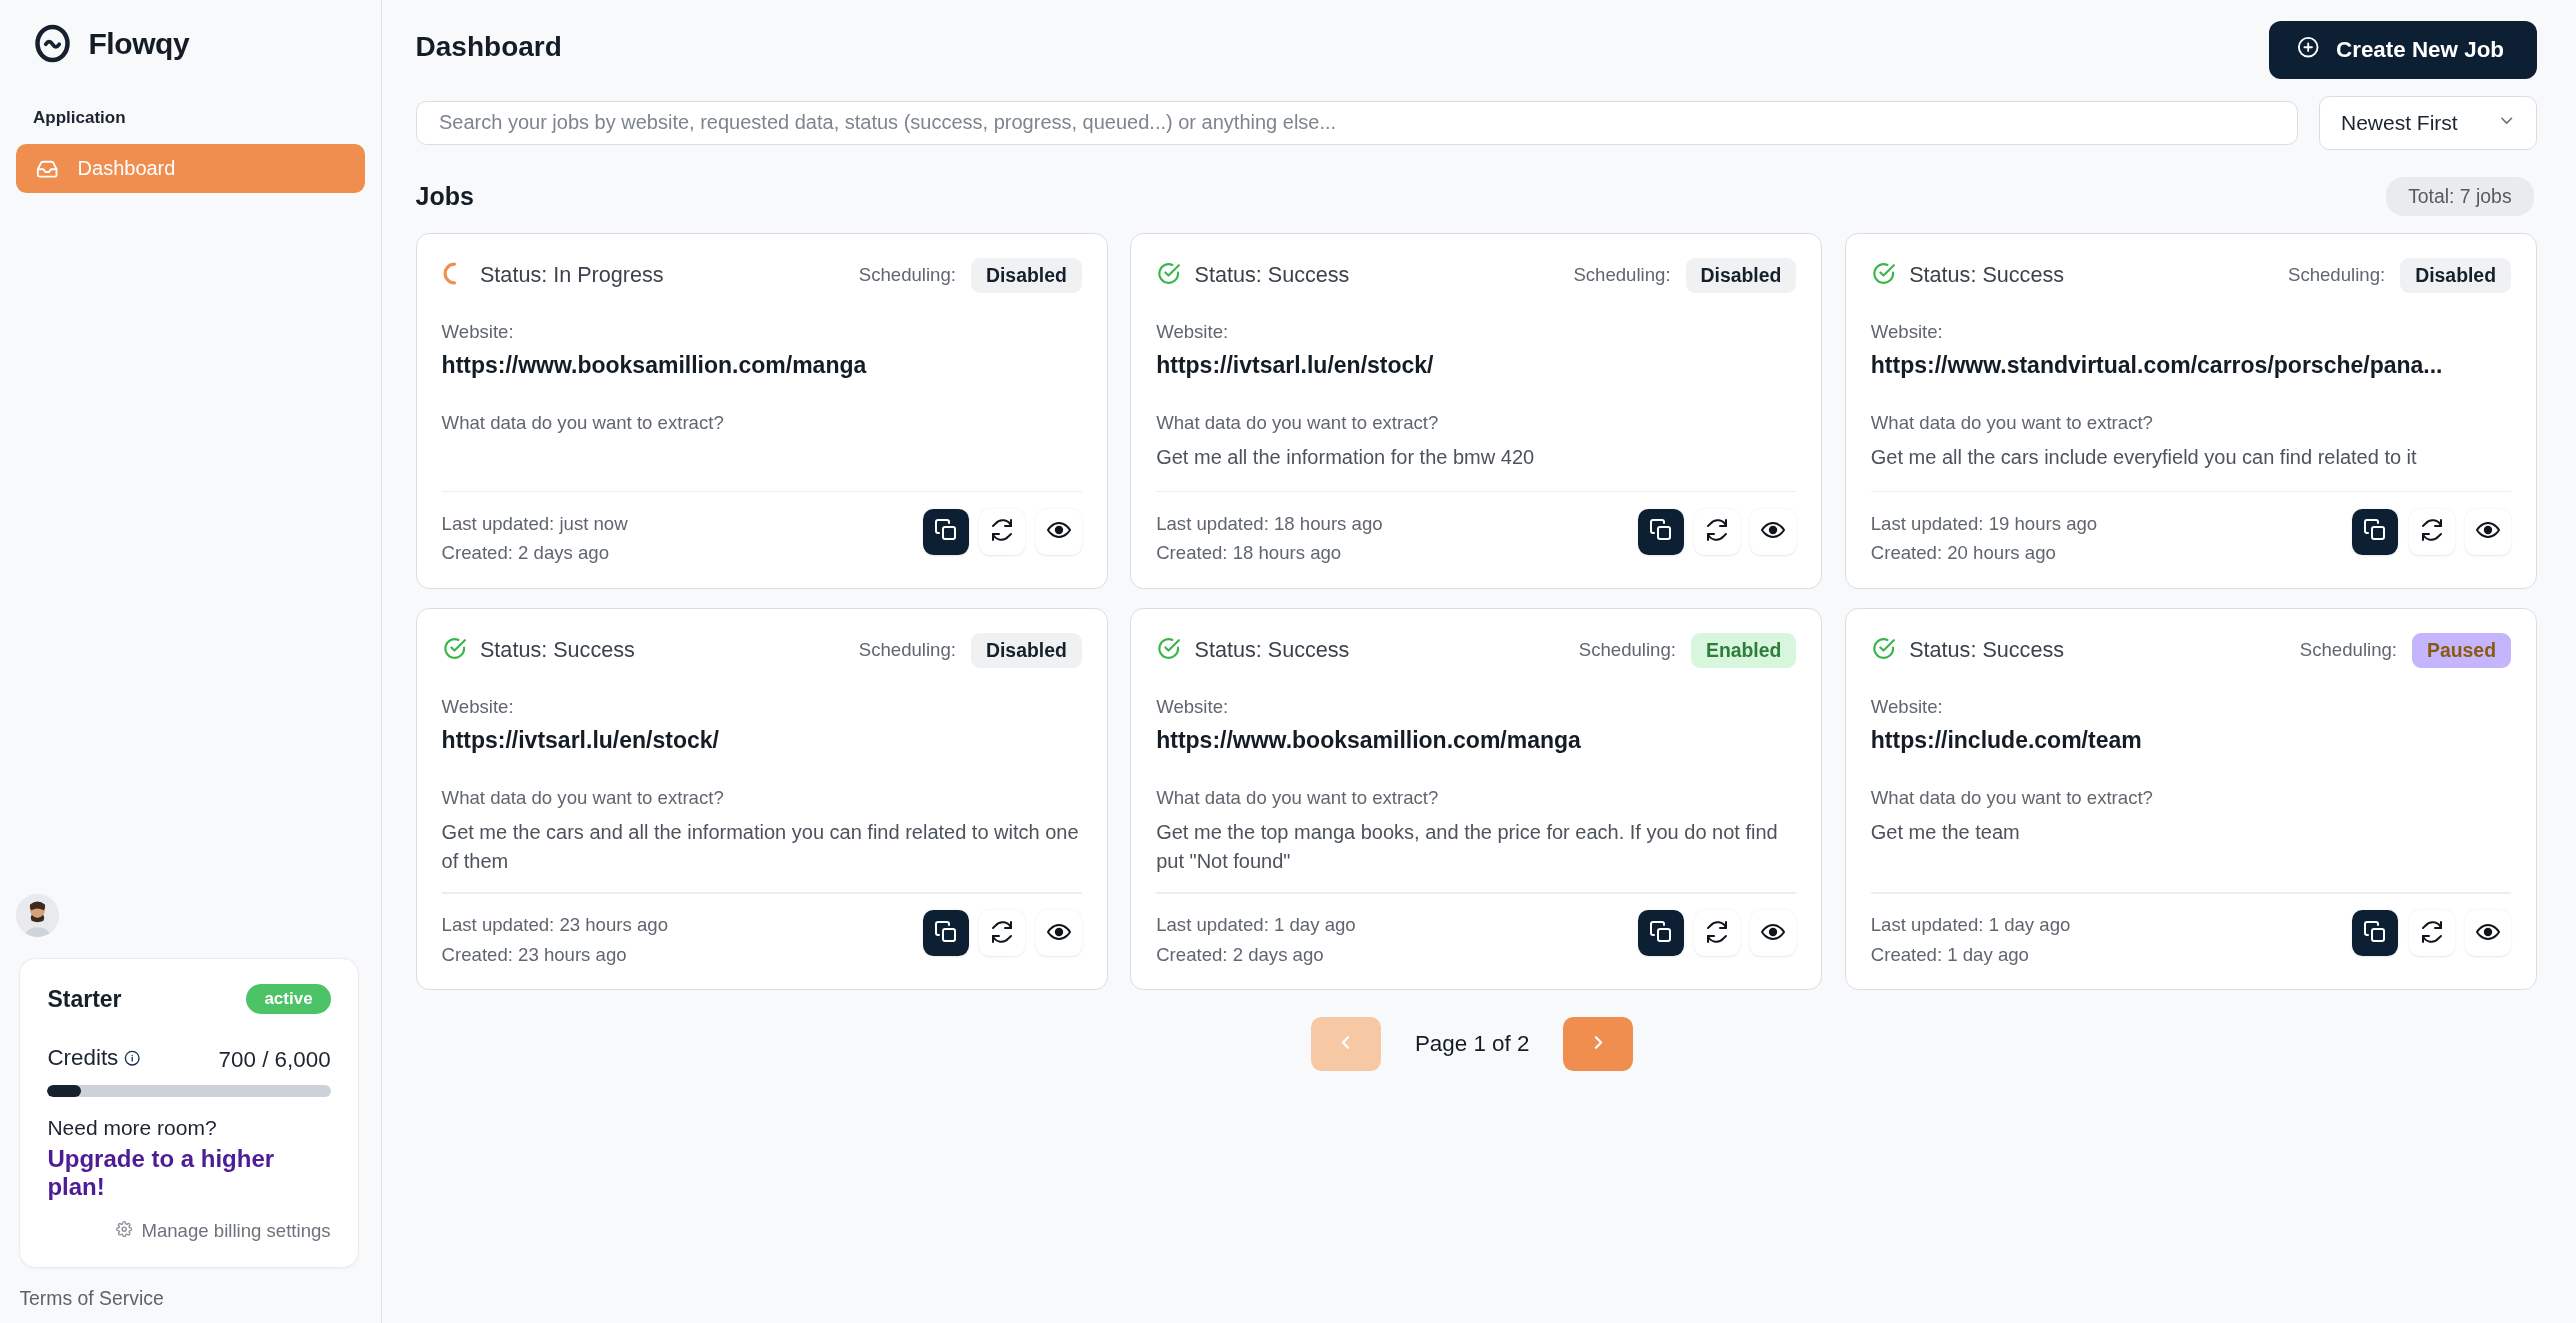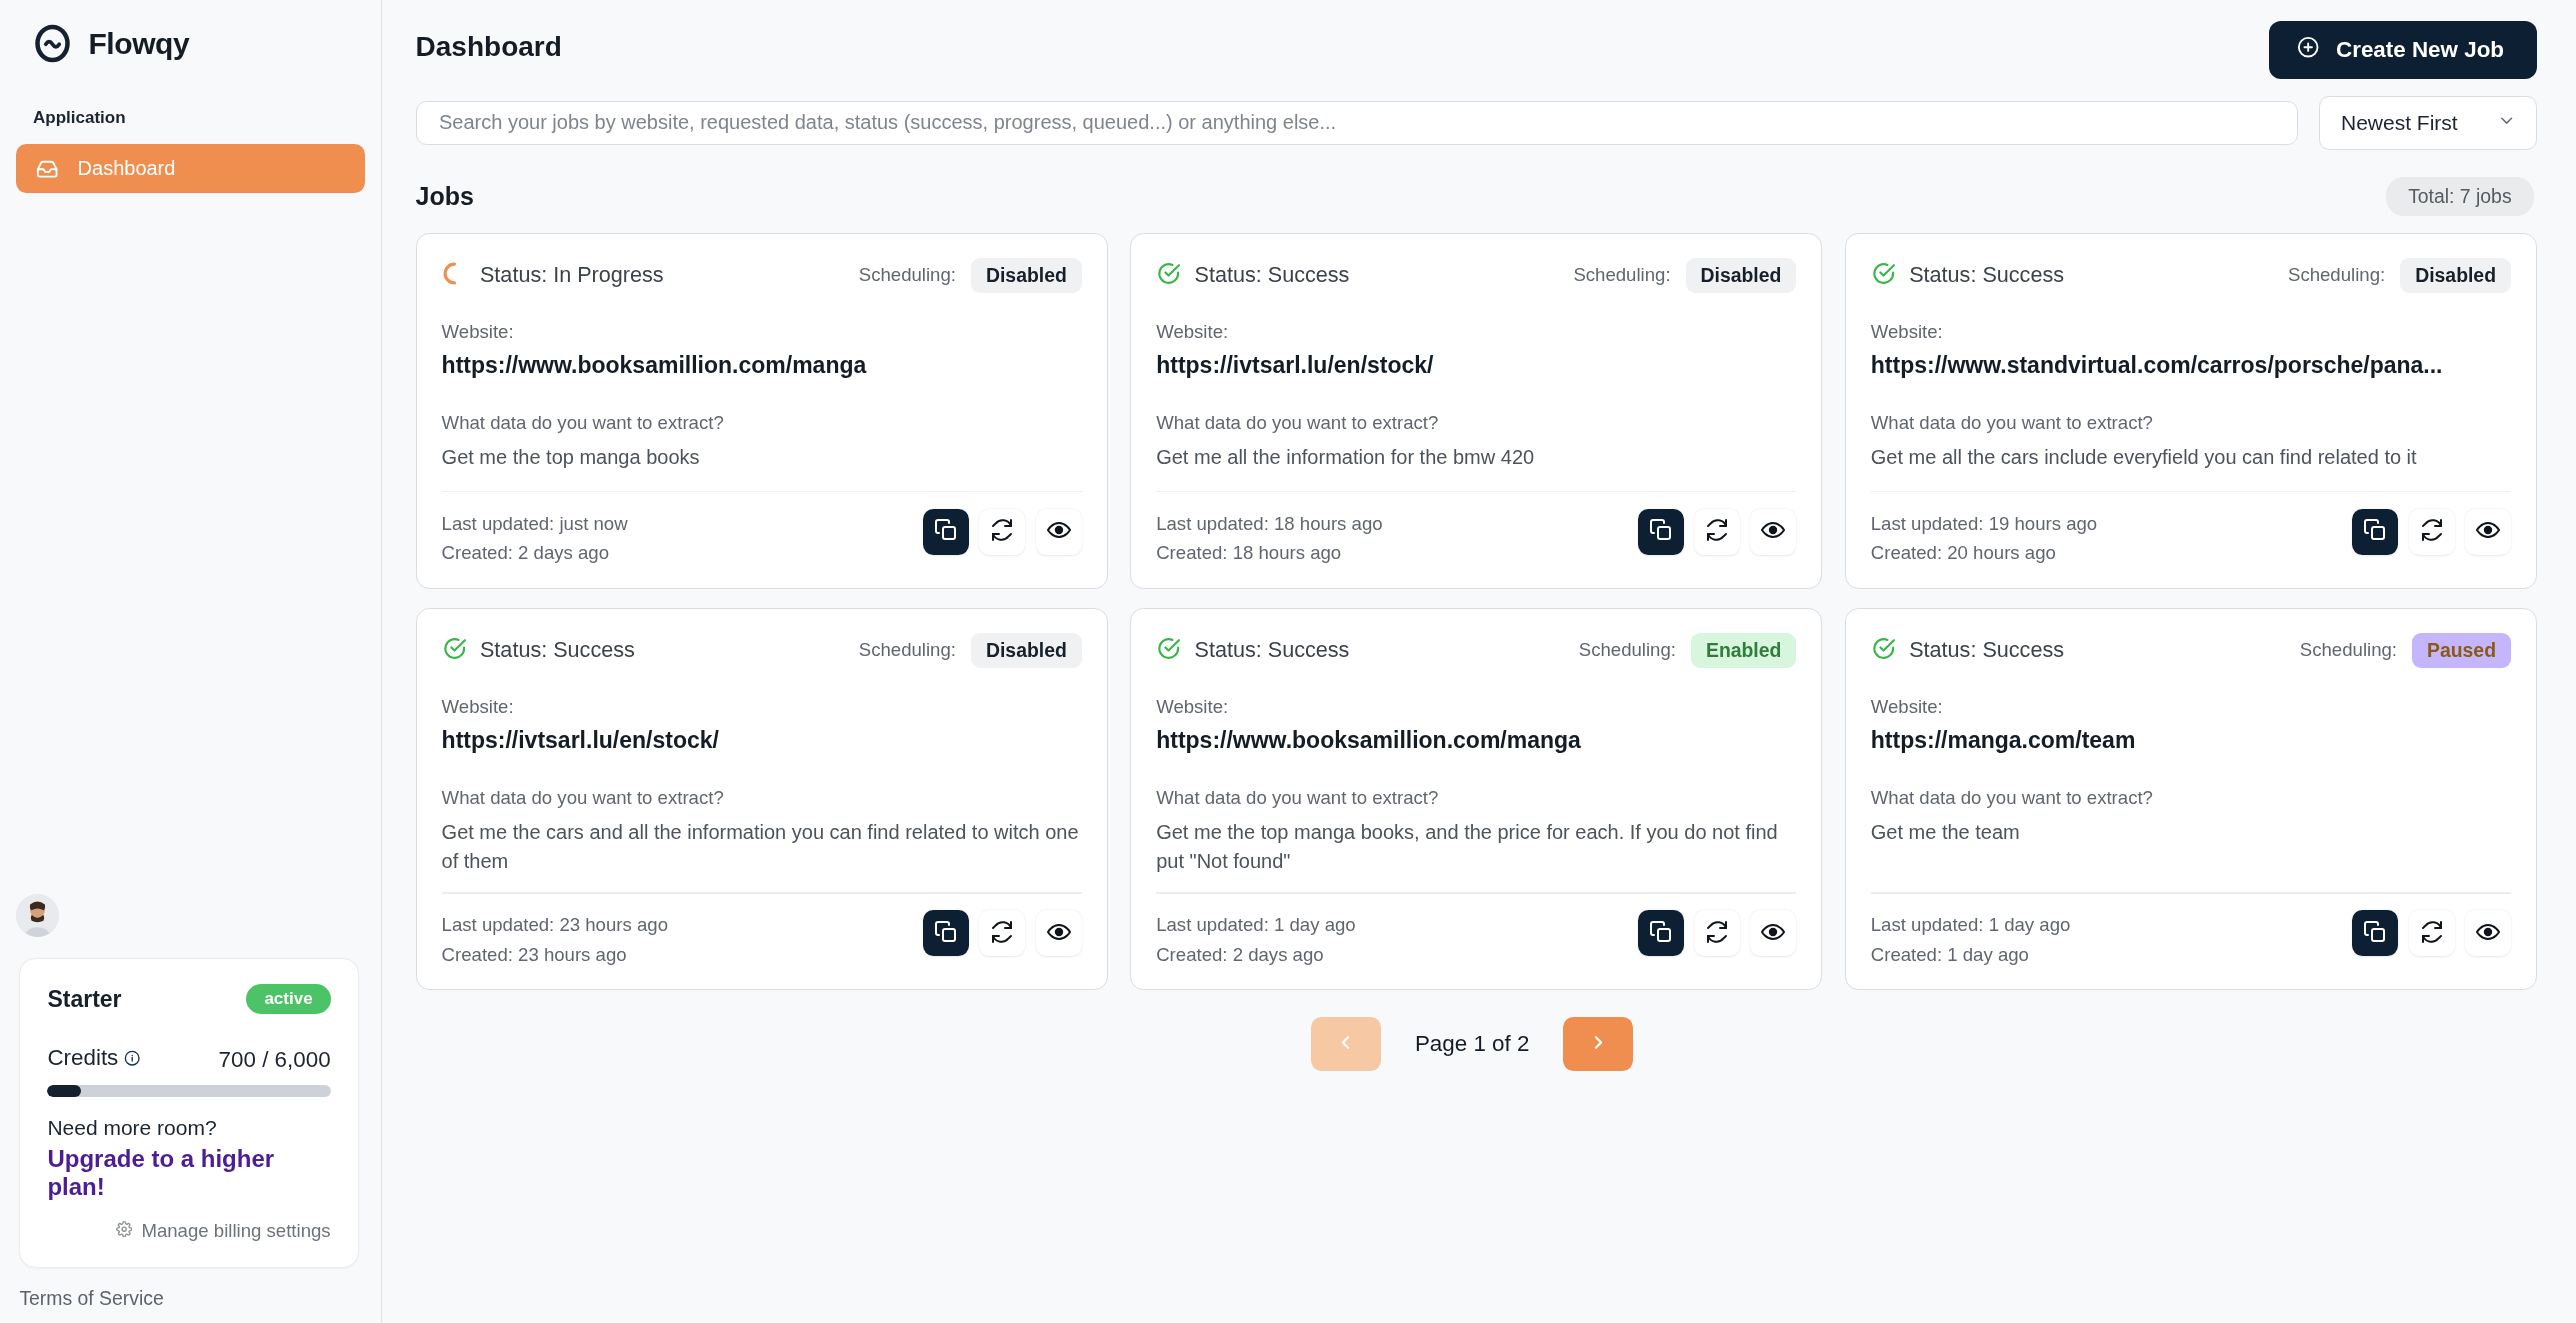--- a/index.html
+++ b/index.html
@@ -330,21 +330,20 @@
               <span class="status-text">Status: In Progress</span>
             </div>
             <div class="sched-wrap">
               <span class="sched-label">Scheduling:</span>
               <span class="sched-badge sched-disabled">Disabled</span>
             </div>
           </div>
           <div class="field-label">Website:</div>
           <div class="website">https://www.booksamillion.com/manga</div>
           <div class="extract-label">What data do you want to extract?</div>
-          <div class="extract-value">Get me the top manga books</div>
           <div class="card-foot-spacer"></div>
           <div class="divider"></div>
           <div class="card-foot">
             <div class="meta">
               <div>Last updated:  just now</div>
               <div>Created: 2 days ago</div>
             </div>
             <div class="actions">
               <button class="act dark">
                 <span><svg width="24" height="24" viewBox="0 0 24 24" fill="none" stroke="#ffffff" stroke-width="2" stroke-linecap="round" stroke-linejoin="round">
@@ -573,21 +572,21 @@
                   <polyline points="9 11 12 14 22 4"></polyline>
                 </svg></span>
               <span class="status-text">Status: Success</span>
             </div>
             <div class="sched-wrap">
               <span class="sched-label">Scheduling:</span>
               <span class="sched-badge sched-paused">Paused</span>
             </div>
           </div>
           <div class="field-label">Website:</div>
-          <div class="website">https://manga.com/team</div>
+          <div class="website">https://include.com/team</div>
           <div class="extract-label">What data do you want to extract?</div>
           <div class="extract-value">Get me the team</div>
           <div class="card-foot-spacer"></div>
           <div class="divider"></div>
           <div class="card-foot">
             <div class="meta">
               <div>Last updated:  1 day ago</div>
               <div>Created: 1 day ago</div>
             </div>
             <div class="actions">

